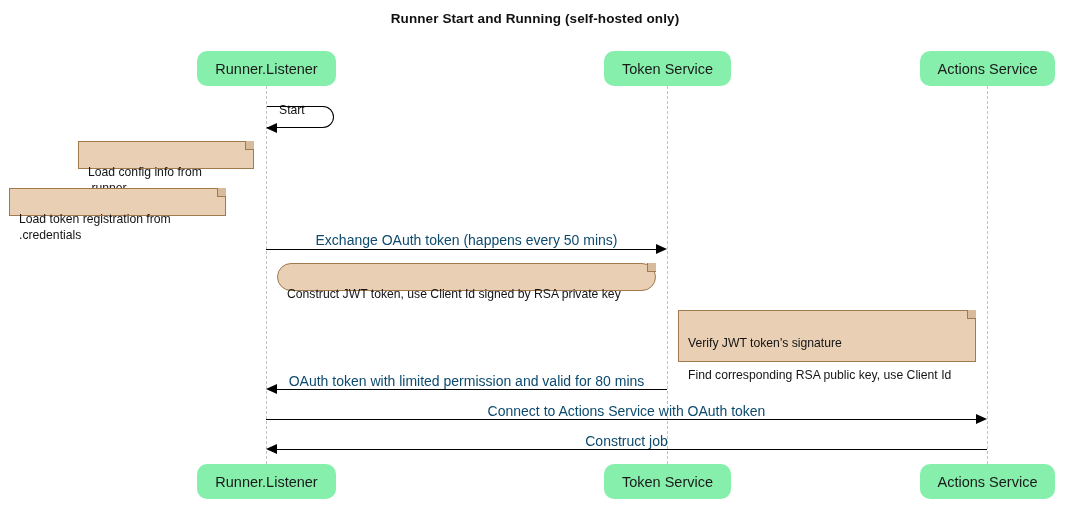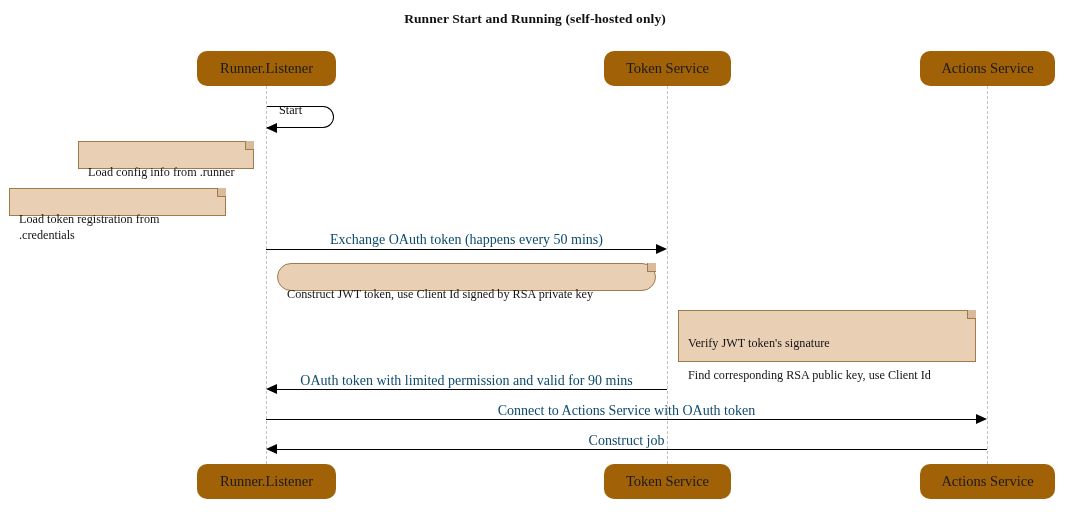--- a/index.html
+++ b/index.html
@@ -11,21 +11,20 @@
     width: 1070px;
     height: 525px;
     position: relative;
     font-family: "Liberation Sans", sans-serif;
     color: #1a1a1a;
     overflow: hidden;
   }
   #diagram {
     position: absolute;
     inset: 0;
-    font-family: Liberation Serif, serif;
   }
   .title {
     position: absolute;
     left: 0;
     top: 11px;
     width: 1070px;
     text-align: center;
     font-size: 13.5px;
     font-weight: bold;
     color: #111111;
@@ -33,21 +32,21 @@
   }
   .lifeline {
     position: absolute;
     width: 0;
     border-left: 1.5px dashed #c2c2c2;
   }
   .participant {
     position: absolute;
     height: 35px;
     border-radius: 10px;
-    background: #a16207;
+    background: #86efac;
     display: flex;
     align-items: center;
     justify-content: center;
     font-size: 14.5px;
     color: #1a1a1a;
     box-sizing: border-box;
   }
   .note {
     position: absolute;
     background: #e9cfb4;
@@ -158,21 +157,21 @@
     <span>Construct JWT token, use Client Id signed by RSA private key</span>
     <span class="note-fold"></span>
   </div>
 
   <div class="note" style="left:678px; top:310px; width:298px; height:52px; padding-top:8px;">
     <span style="display:block;">Verify JWT token's signature</span>
     <span style="display:block;">Find corresponding RSA public key, use Client Id</span>
     <span class="note-fold"></span>
   </div>
 
-  <div class="msg-label" style="left:266px; top:373px; width:401px;">OAuth token with limited permission and valid for 90 mins</div>
+  <div class="msg-label" style="left:266px; top:373px; width:401px;">OAuth token with limited permission and valid for 80 mins</div>
   <div class="msg-line" style="left:277px; top:389px; width:390px;"></div>
   <div class="arrow-left" style="left:266px; top:384px;"></div>
 
   <div class="msg-label" style="left:266px; top:403px; width:721px;">Connect to Actions Service with OAuth token</div>
   <div class="msg-line" style="left:266px; top:419px; width:710px;"></div>
   <div class="arrow-right" style="left:976px; top:414px;"></div>
 
   <div class="msg-label" style="left:266px; top:433px; width:721px;">Construct job</div>
   <div class="msg-line" style="left:277px; top:449px; width:710px;"></div>
   <div class="arrow-left" style="left:266px; top:444px;"></div>

